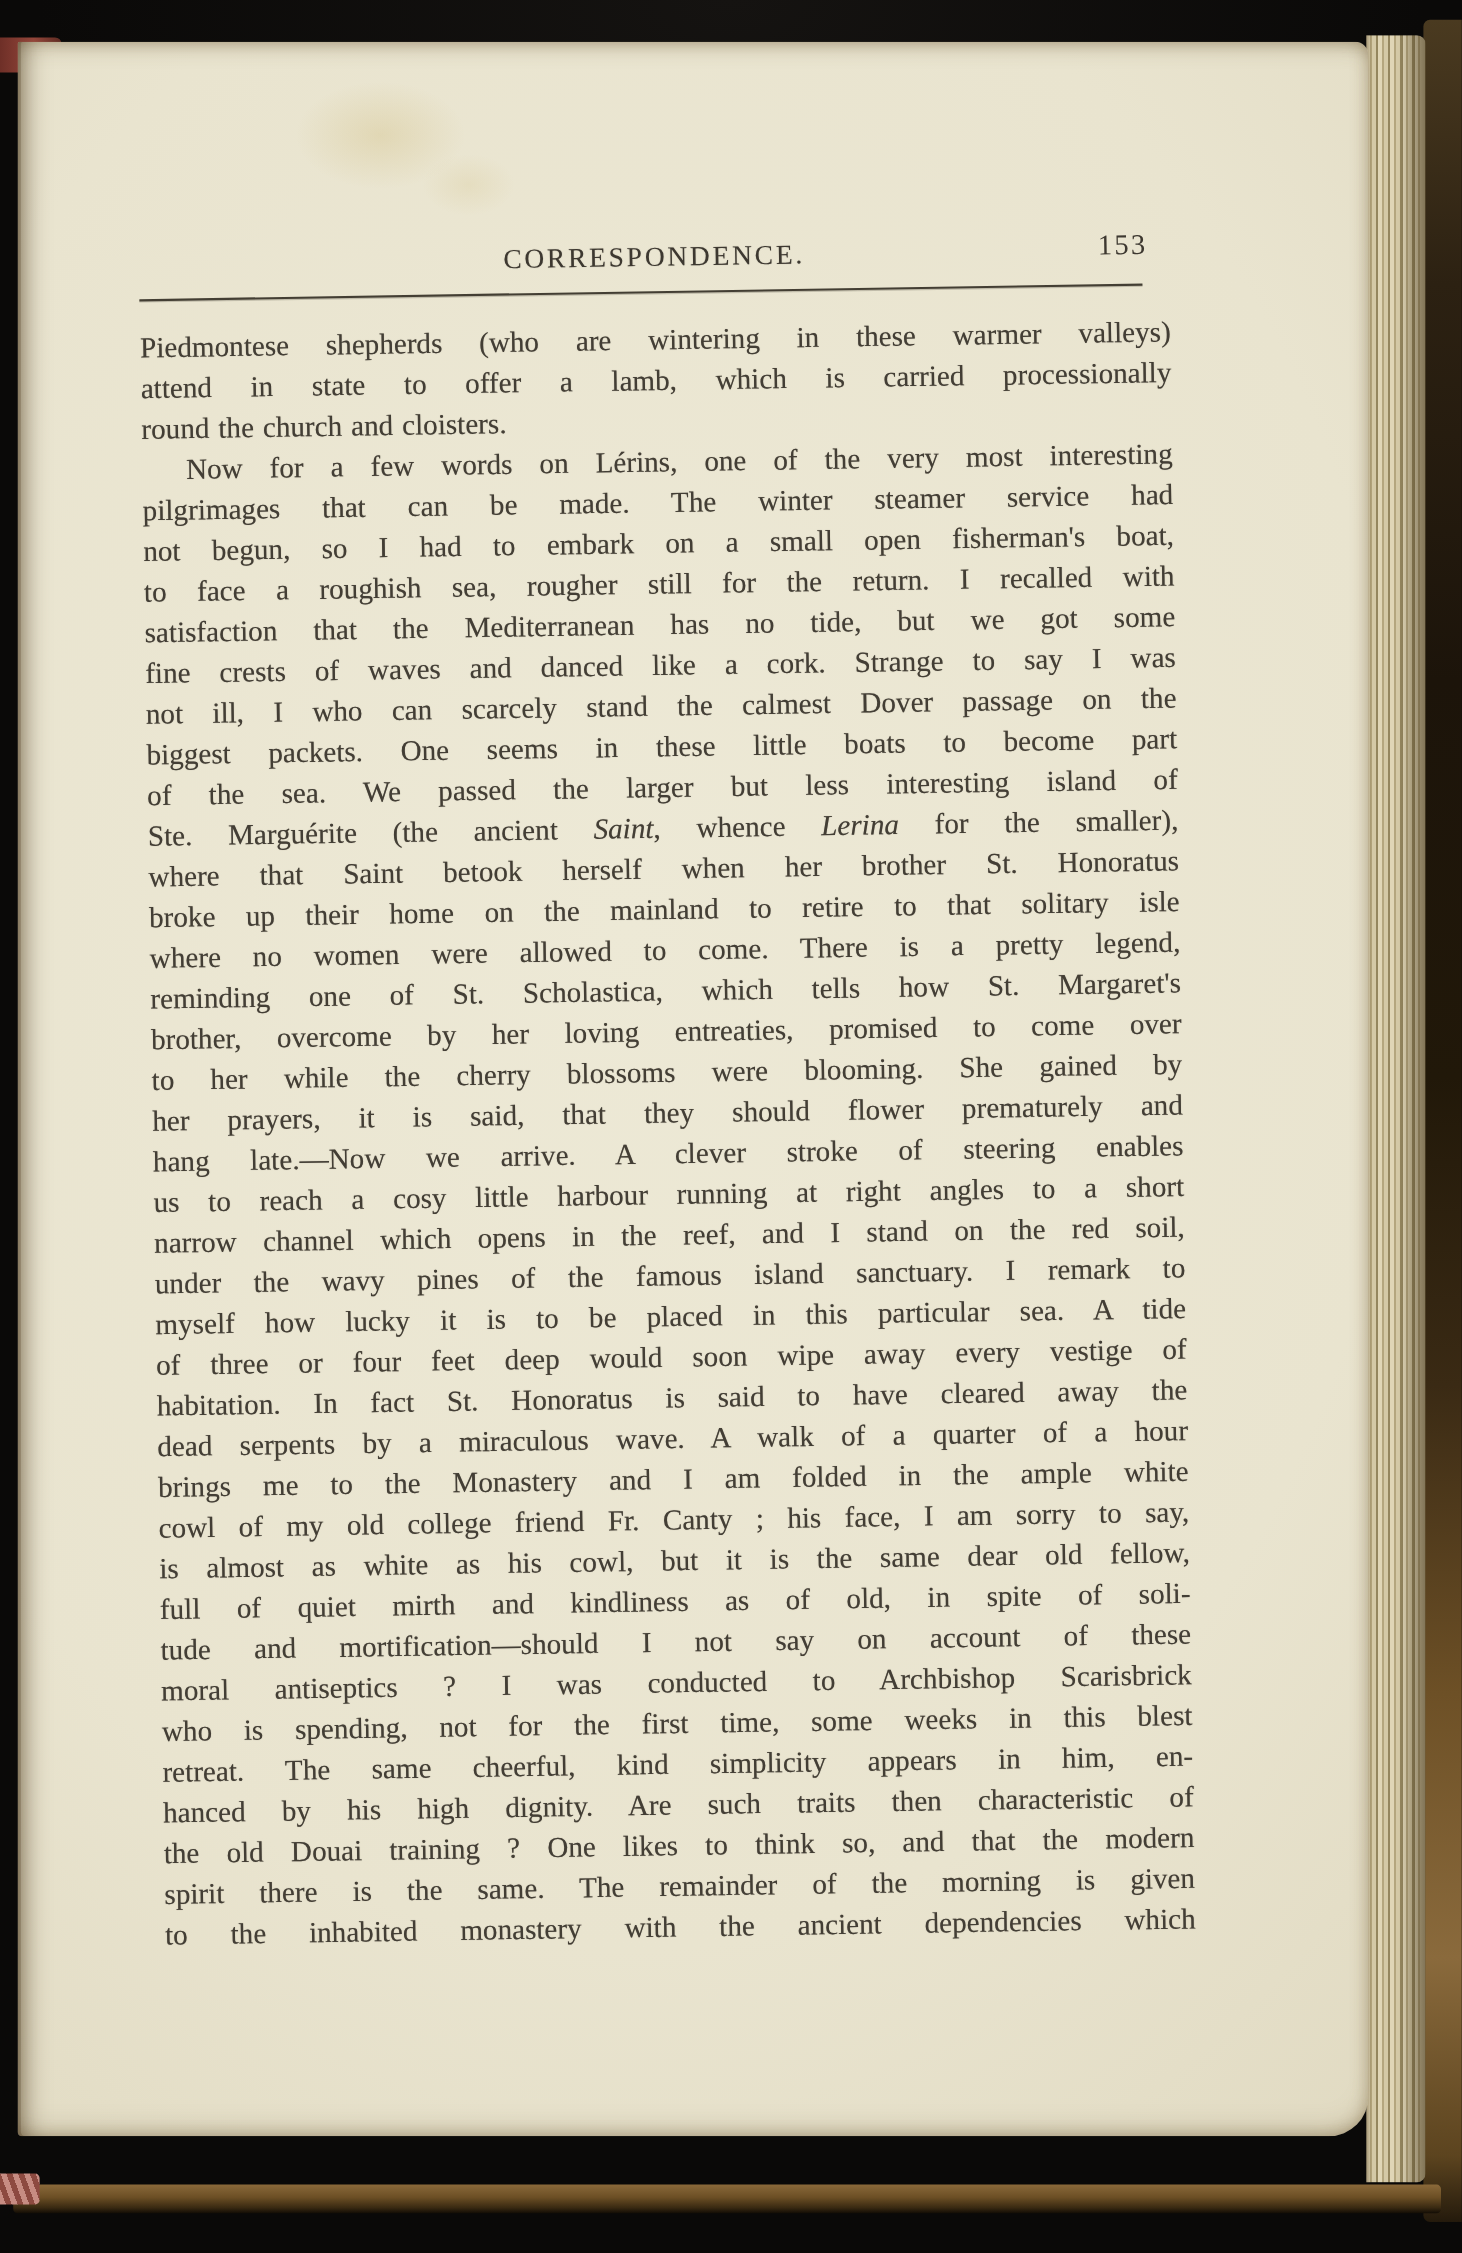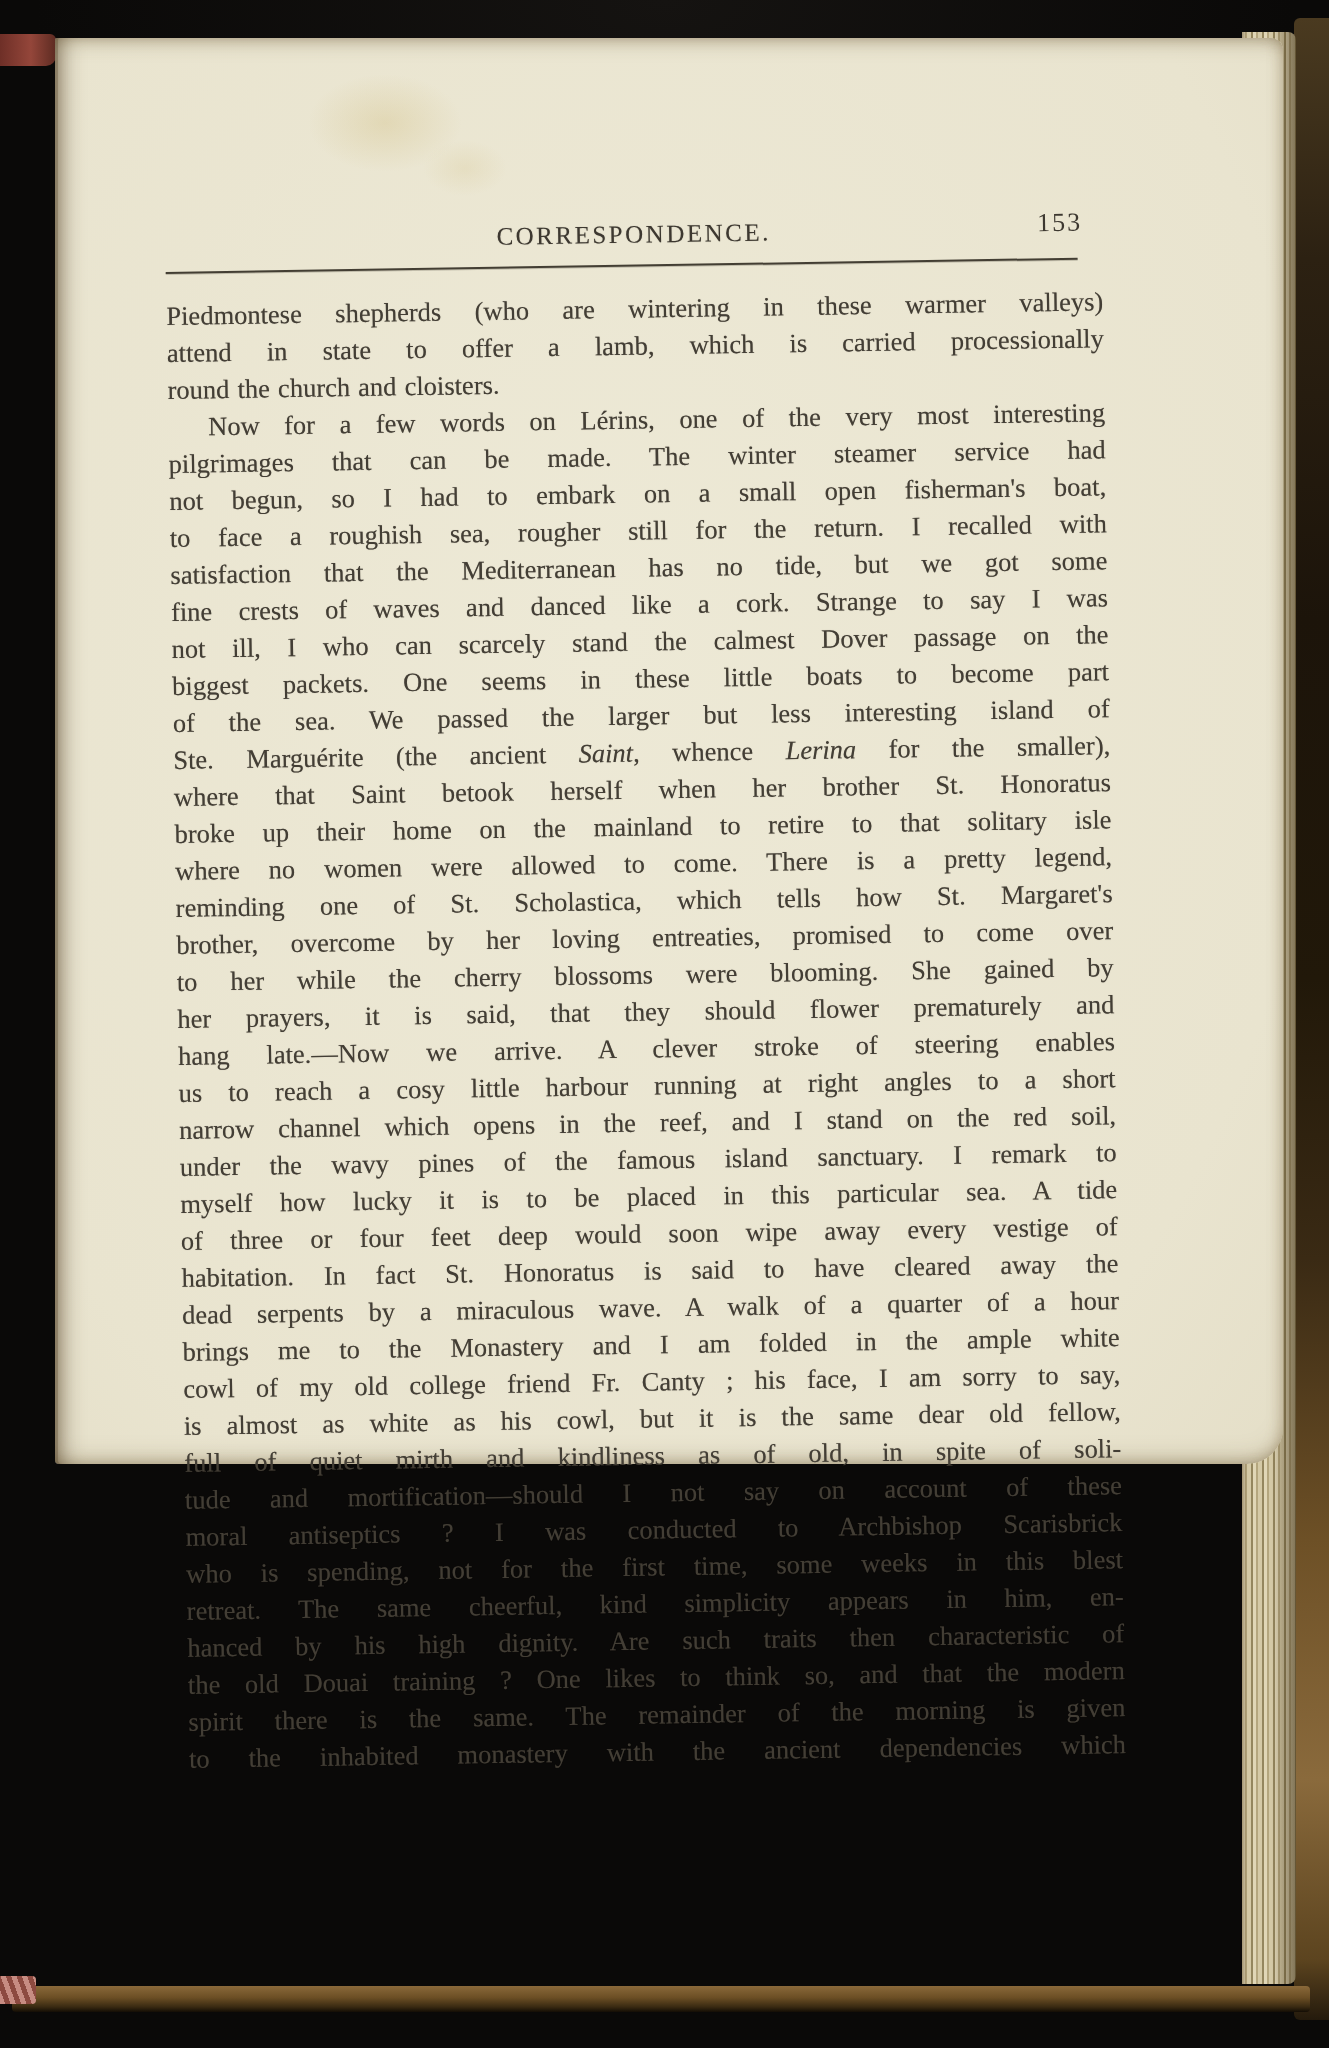--- a/index.html
+++ b/index.html
@@ -33,33 +33,32 @@
     background:linear-gradient(90deg,#6e2f27,#94463a 55%,#5d2b22);
     border-radius:0 6px 10px 0;
   }
   .headband-bottom-left{
     position:absolute;left:0;top:1976px;width:36px;height:28px;
     background:repeating-linear-gradient(70deg,#c78c82 0 5px,#8d4a40 5px 10px);
     border-radius:0 4px 4px 0;
   }
   
   .page{
-    position:absolute;left:16px;top:38px;width:1228px;height:1426px;
+    position:absolute;left:16px;top:38px;width:1228px;height:1904px;
     background:
       radial-gradient(110px 70px at 330px 85px, rgba(190,160,70,.20), rgba(190,160,70,0) 70%),
       radial-gradient(60px 40px at 410px 130px, rgba(190,160,70,.12), rgba(190,160,70,0) 70%),
       radial-gradient(1300px 1700px at 45% 42%, #ede9d6 0%, #e9e4cf 55%, #dfd8bf 90%, #d8d0b4 100%);
     border-radius:2px 12px 36px 4px;
     box-shadow:
       inset 18px 0 24px -14px rgba(70,50,25,.65),
       inset 3px 0 0 rgba(80,60,30,.25),
       inset -8px 0 16px -9px rgba(120,95,55,.40),
       inset 0 -12px 26px -14px rgba(110,90,50,.55),
       inset 0 14px 22px -14px rgba(110,90,50,.45);
-    margin-left: 39px;
   }
   .page-inner{
     position:absolute;left:110px;top:190px;width:937px;
     transform:rotate(-0.9deg);transform-origin:0 0;
     color:#413c33;
   }
   .head-row{position:relative;height:34px;}
   .head-title{
     text-align:center;font-size:25px;letter-spacing:2.5px;color:#3d3830;
     text-shadow:0 0 1px rgba(61,56,48,.35);

